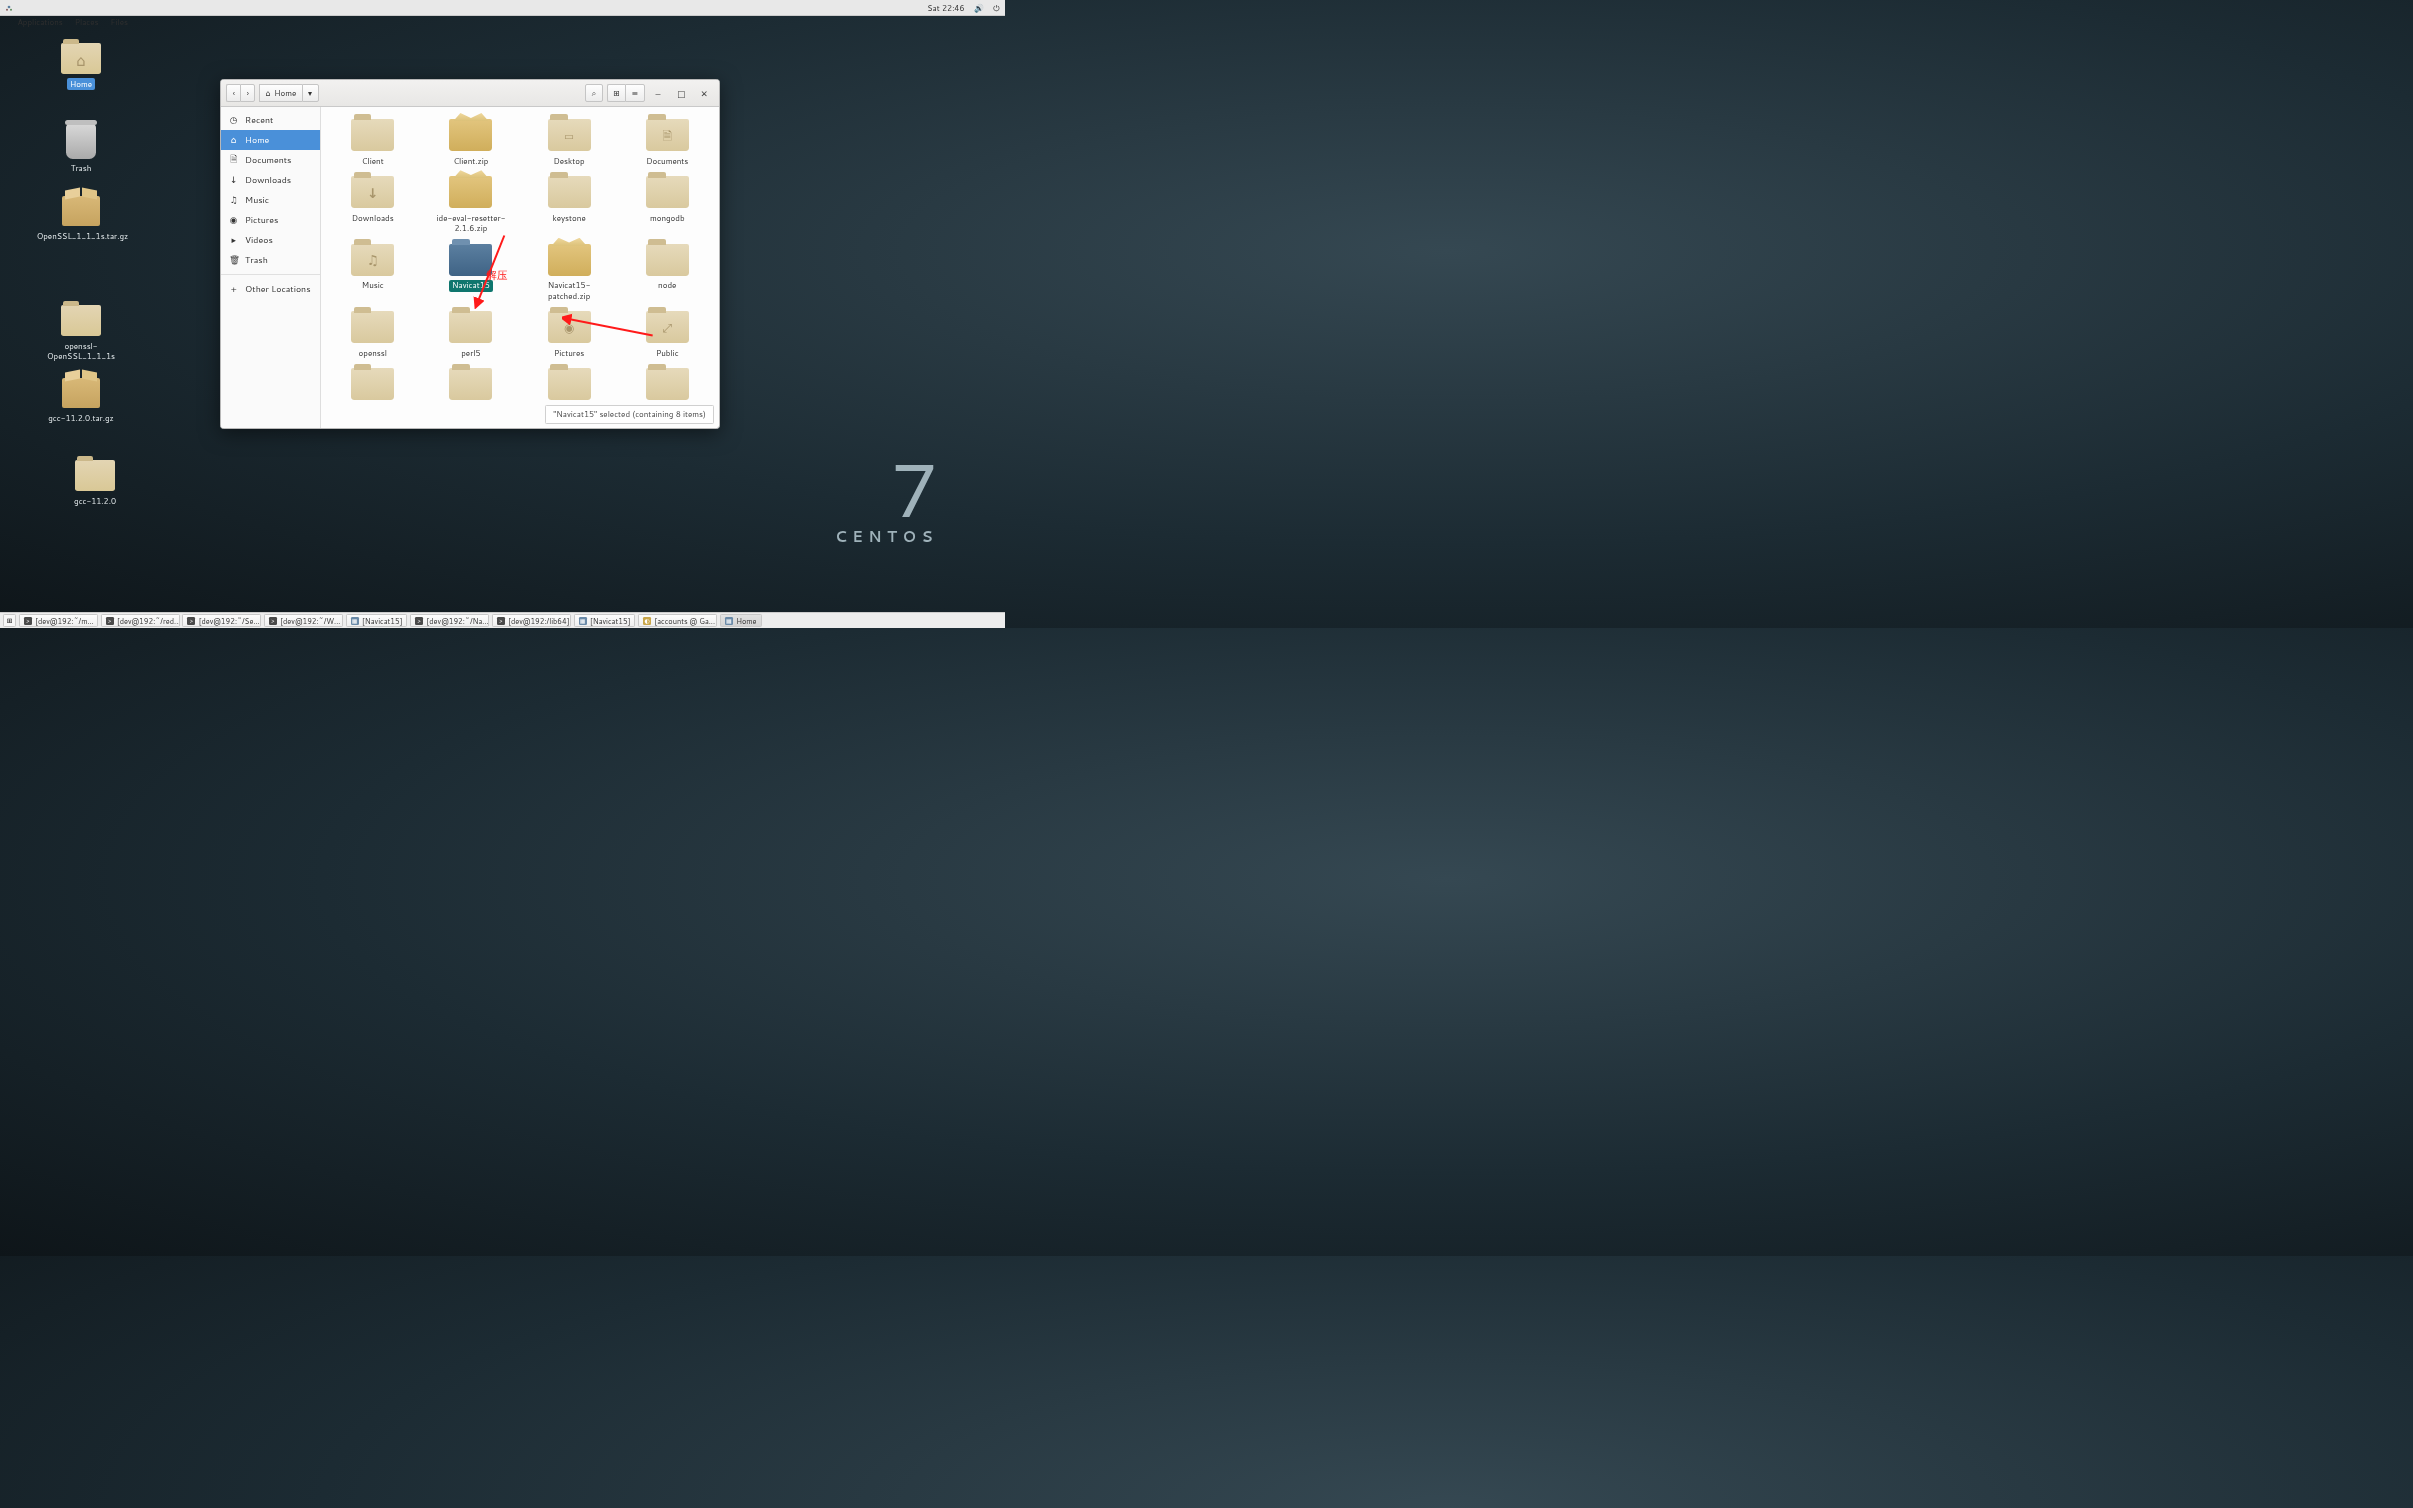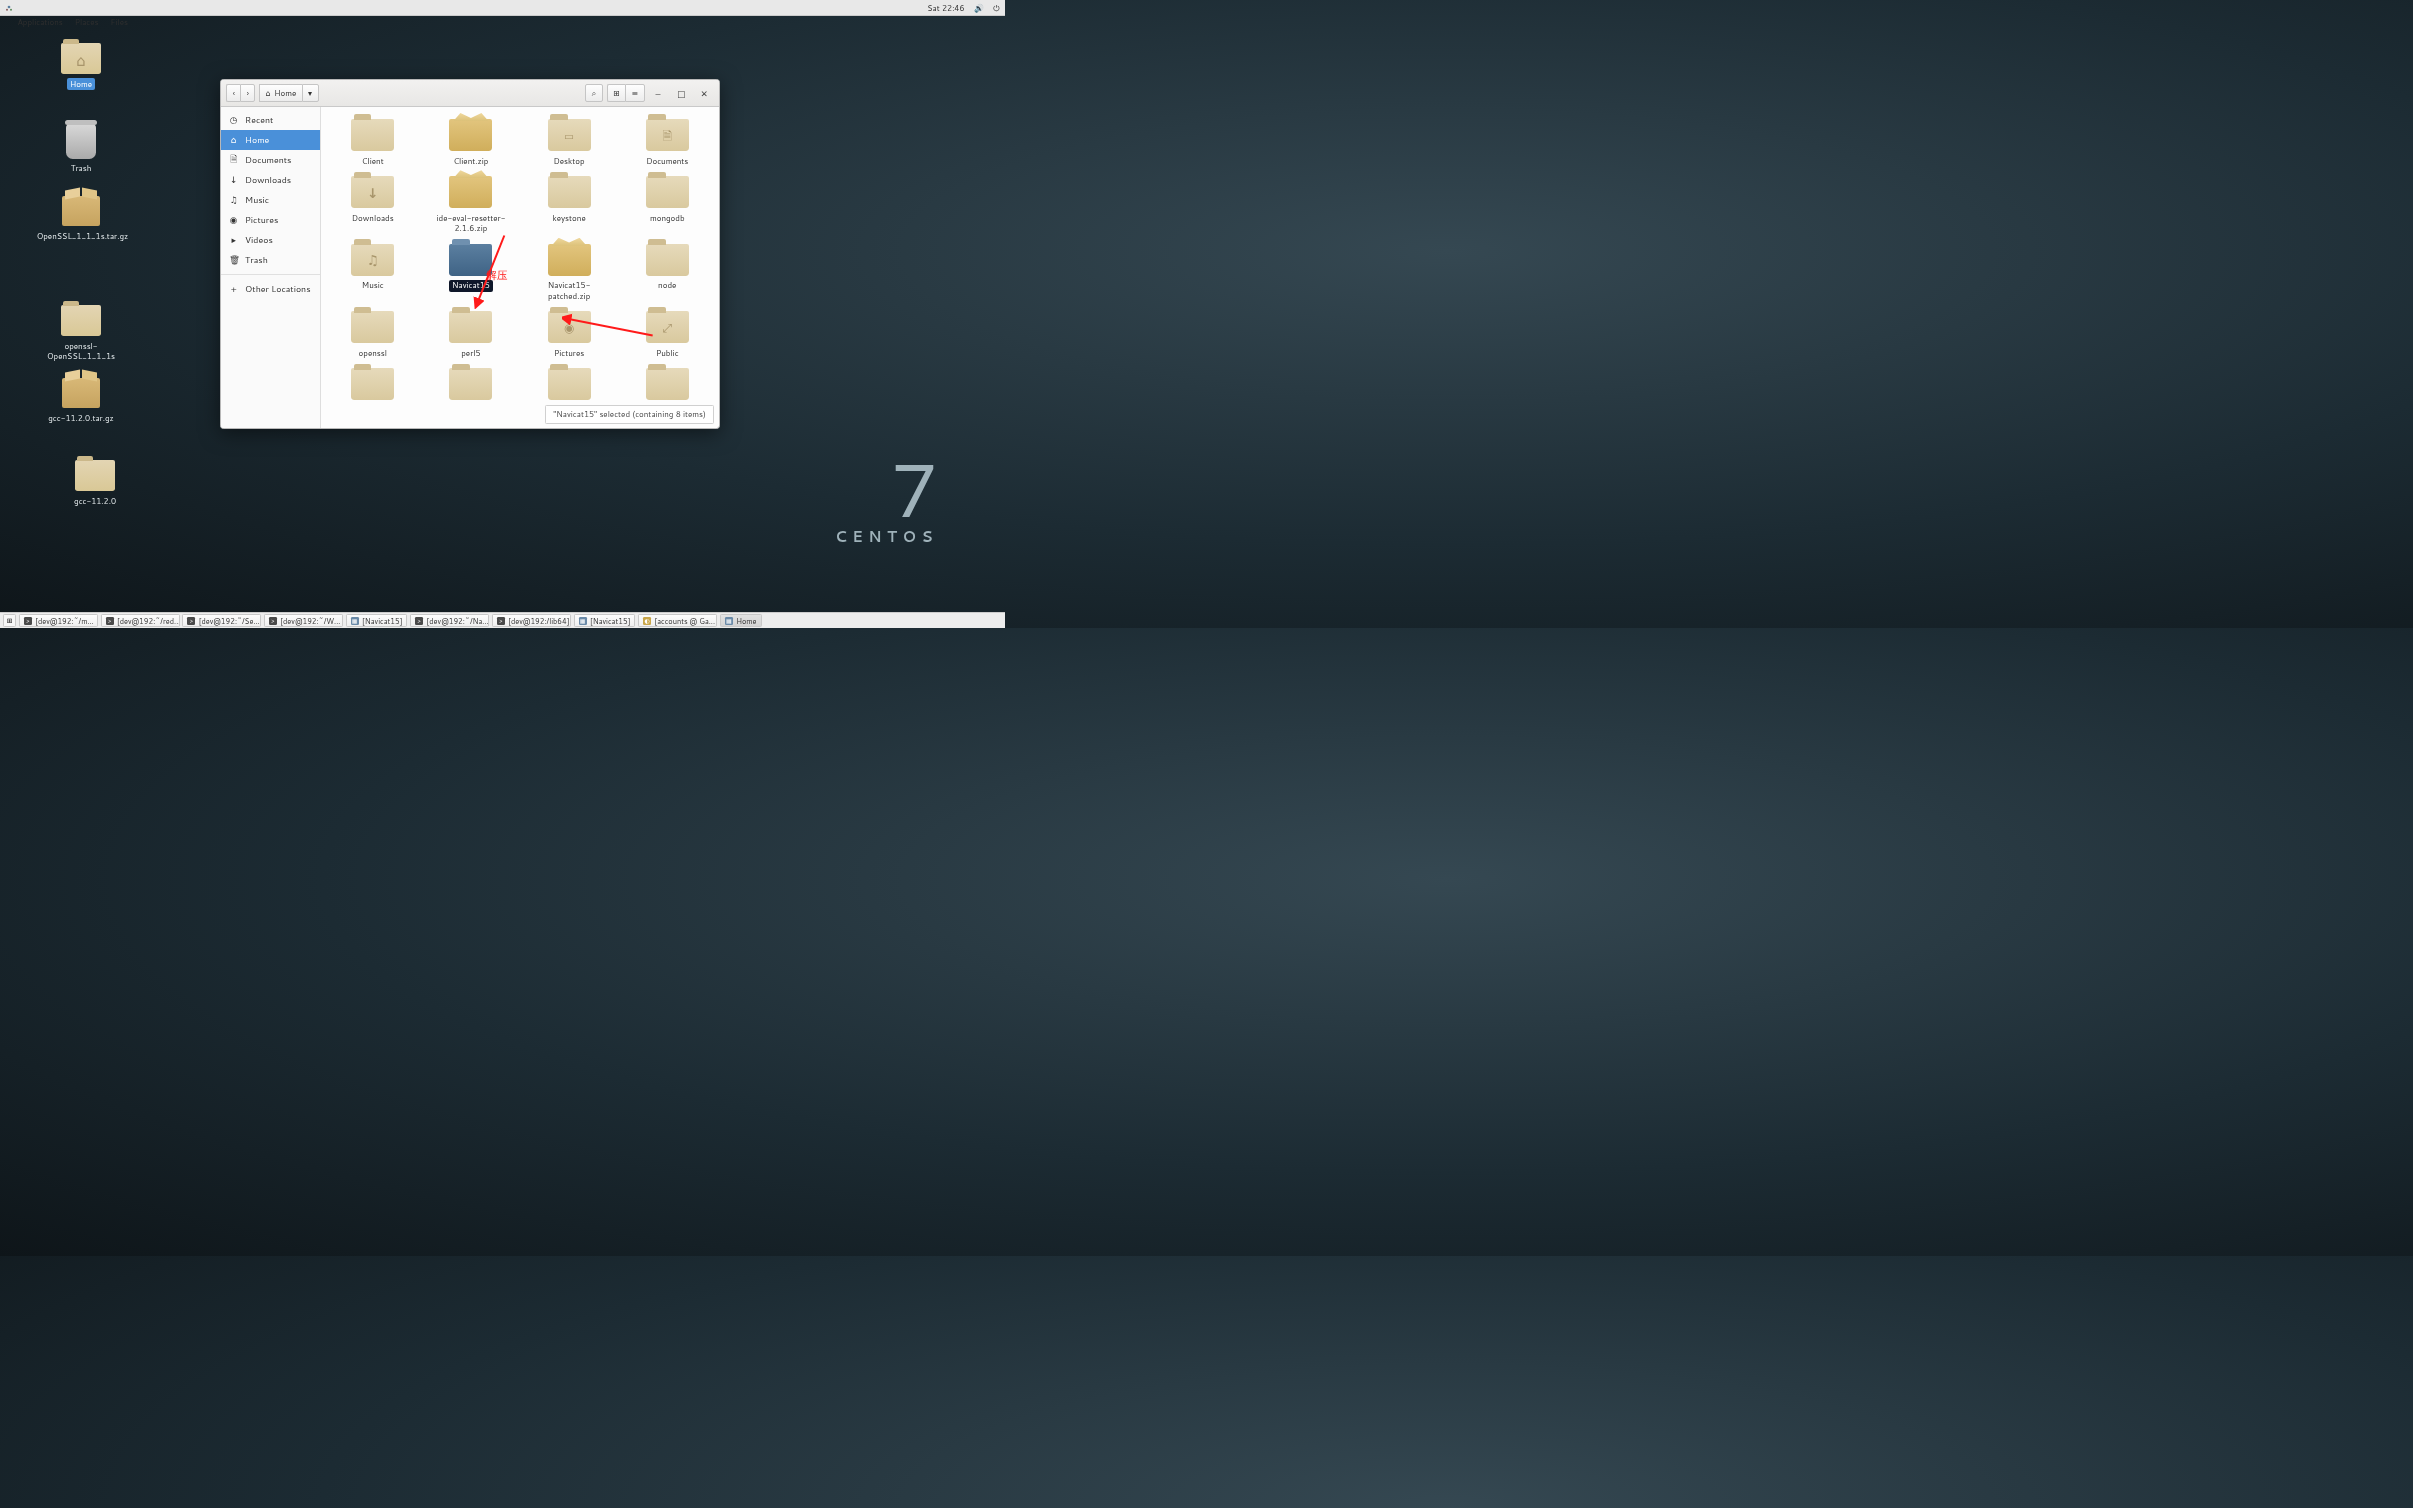--- a/index.html
+++ b/index.html
@@ -49,21 +49,21 @@
 .fm-sidebar { width:100px; border-right:0.7px solid #dedede; background:#fafafa; padding:2.7px 0; font-size:8.8px; overflow-y:auto; }
 .sb-item { display:flex; align-items:center; height:20px; padding:0 8px; gap:6.7px; color:#333; cursor:pointer; }
 .sb-item.active { background:#4a90d9; color:#fff; }
 .sb-ic { width:9.4px; text-align:center; font-size:8.8px; }
 
 .fm-content { flex:1; position:relative; overflow:auto; padding:9.4px 4px; }
 .grid { display:grid; grid-template-columns:repeat(4, 1fr); gap:4px 2.7px; }
 .fitem { display:flex; flex-direction:column; align-items:center; text-align:center; font-size:8px; color:#333; cursor:pointer; padding:2.7px 1.3px; }
 .fitem .fic { width:43px; height:32px; margin-bottom:4px; position:relative; }
 .fitem .flbl { display:inline-block; padding:0.7px 3.4px; border-radius:2px; max-width:81px; line-height:1.3; }
-.fitem.sel .flbl { background:#0f172a; color:#fff; }
+.fitem.sel .flbl { background:#0f766e; color:#fff; }
 .fitem.sel .fic.folder { background:linear-gradient(#5b7fa0,#3f6385); }
 .fitem.sel .fic.folder:before { background:#6f90af; }
 
 .fic.folder { background:linear-gradient(#e6dabb,#d9c99e); border-radius:2px 2px 3.4px 3.4px; }
 .fic.folder:before { content:''; position:absolute; top:-4.7px; left:2.7px; width:17.5px; height:6px; background:#cfbd92; border-radius:2px 2px 0 0; }
 .fic.folder.docs:after { content:'🗎'; position:absolute; left:0; right:0; top:8px; font-size:12px; color:#a8956b; }
 .fic.folder.desk:after { content:'▭'; position:absolute; left:0; right:0; top:9.4px; font-size:10.8px; color:#a8956b; }
 .fic.folder.dl:after { content:'↓'; position:absolute; left:0; right:0; top:6.7px; font-size:13.5px; color:#a8956b; font-weight:bold; }
 .fic.folder.music:after { content:'♫'; position:absolute; left:0; right:0; top:6.7px; font-size:13.5px; color:#a8956b; }
 .fic.folder.pic:after { content:'◉'; position:absolute; left:0; right:0; top:8px; font-size:12px; color:#a8956b; }

